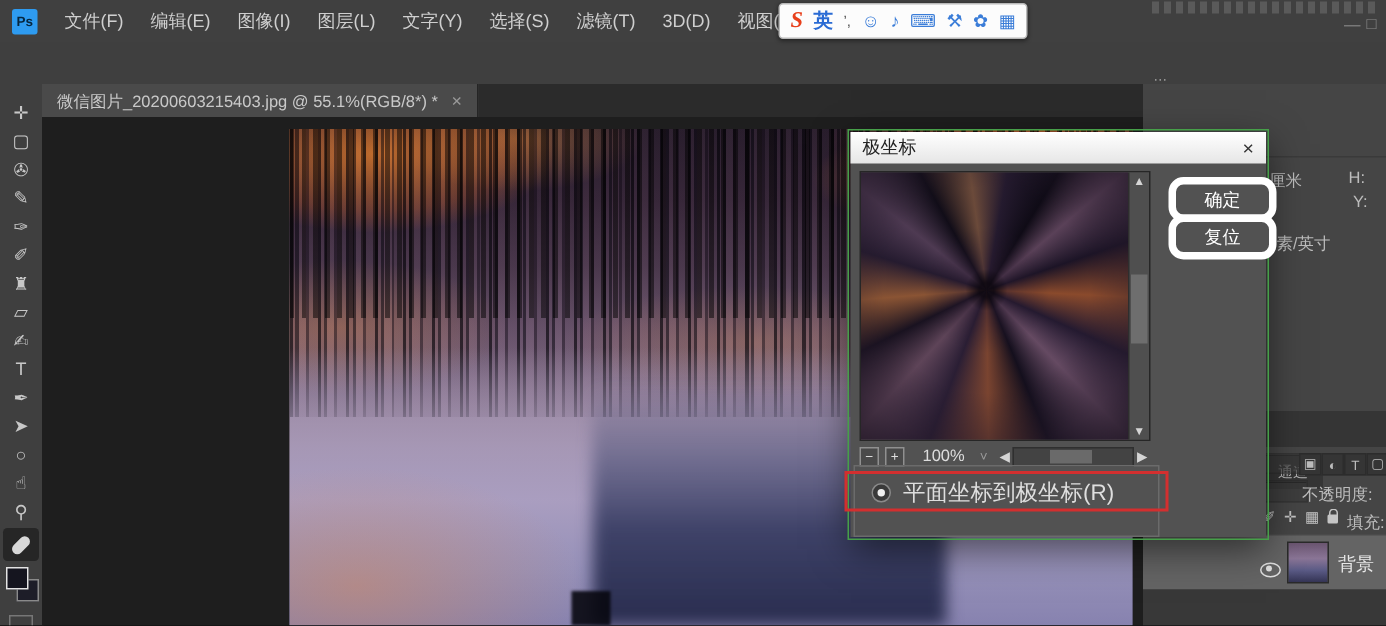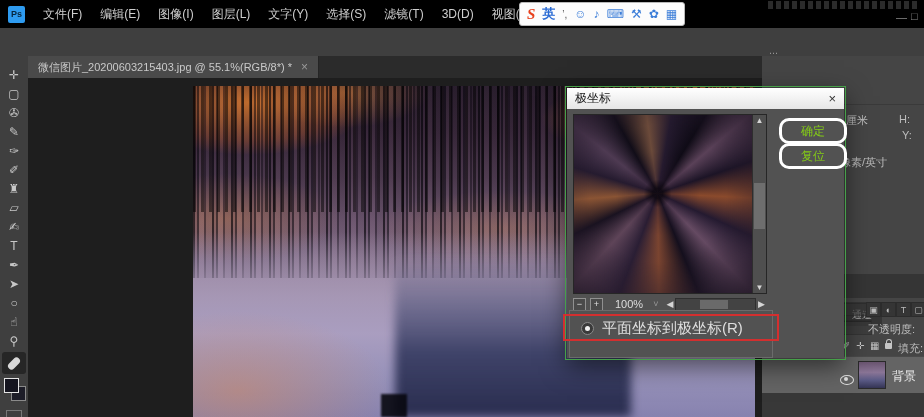--- a/index.html
+++ b/index.html
@@ -1,21 +1,21 @@
 <!DOCTYPE html>
 <html><head>
 <meta charset="utf-8">
 <style>
   html,body{margin:0;padding:0;background:#111;}
   #app{position:relative;width:924px;height:417px;overflow:hidden;
        font-family:"Liberation Sans","DejaVu Sans",sans-serif;
        background:#1e1e1e;-webkit-font-smoothing:antialiased;}
   .abs{position:absolute;}
   
-  .menubar{left:0;top:0;width:924px;height:28px;background:#000000;border-bottom:1px solid #232323;
+  .menubar{left:0;top:0;width:924px;height:28px;background:#404040;border-bottom:1px solid #232323;
            display:flex;align-items:center;gap:0;}
   .ps-logo{width:17px;height:17px;margin:0 9px 0 8px;border-radius:2px;background:#2e9bf0;
            color:#06263e;font-size:9px;font-weight:bold;display:flex;align-items:center;justify-content:center;}
   .menu-item{padding:0 9px;font-size:12px;color:#cfcfcf;line-height:28px;}
   .optionsbar{left:0;top:28px;width:924px;height:28px;background:#3f3f3f;border-bottom:1px solid #2a2a2a;}
   .dd{background:#333;border:1px solid #262626;box-shadow:inset 0 1px 0 rgba(0,0,0,.4);height:17px;
       display:flex;align-items:center;color:#ddd;font-size:11px;padding:0 4px;justify-content:space-between;}
   .caret{color:#9a9a9a;font-size:9px;}
   .ob-label{color:#c3c3c3;font-size:11px;}
   .ob-btn{height:17px;display:flex;align-items:center;justify-content:center;font-size:11px;color:#ddd;}
@@ -105,22 +105,22 @@
   .zbox{width:11px;height:11px;border:1px solid #909090;background:#4a4a4a;color:#e0e0e0;font-size:9px;
         line-height:10px;text-align:center;}
   .htrack{height:11px;background:#434343;border:1px solid #2f2f2f;position:relative;}
   .hthumb{position:absolute;top:1px;bottom:1px;left:30%;width:28px;background:#6a6a6a;}
   .harr{color:#d5d5d5;font-size:9px;}
   .radio{width:11px;height:11px;border-radius:50%;background:#3a3a3a;border:1px solid #8a8a8a;position:relative;}
   .radio.sel::after{content:"";position:absolute;left:2.5px;top:2.5px;width:5px;height:5px;background:#f0f0f0;border-radius:50%;}
   .rlabel{color:#dedede;font-size:15px;}
   .groupbox{position:absolute;left:2px;top:222px;width:202px;height:46px;border:1px solid #6b6b6b;}
   .red-annot{position:absolute;left:-4px;top:226px;width:212px;height:23px;border:2px solid #d32f2f;z-index:3;}
-  .btn{position:absolute;left:212px;width:62px;height:20px;border:3px solid #ffffff;border-radius:10px;
-       background:#525252;color:#84cc16;font-size:12px;display:flex;align-items:center;justify-content:center;}
+  .btn{position:absolute;left:212px;width:62px;height:20px;border:5px solid #ffffff;border-radius:10px;
+       background:#525252;color:#ffffff;font-size:12px;display:flex;align-items:center;justify-content:center;}
   
   .imebar{left:519px;top:2px;height:22px;background:#fcfcfc;border:1px solid #b9b9b9;border-radius:3px;
           box-shadow:0 1px 3px rgba(0,0,0,.45);display:flex;align-items:center;gap:7px;padding:0 7px;z-index:20;}
   .ime-logo{color:#e8401c;font-weight:bold;font-style:italic;font-size:15px;font-family:"Liberation Serif",serif;}
   .ime-mode{color:#2a6bd4;font-weight:bold;font-size:13px;}
   .ime-punct{color:#555;font-size:10px;}
   .ime-ic{color:#3b7dd8;font-size:12px;}
   .watermark{left:768px;top:1px;width:152px;height:8px;opacity:.45;filter:blur(.4px);
     background:repeating-linear-gradient(90deg, rgba(160,160,160,.6) 0 5px, rgba(90,90,90,0) 5px 8px);}
   .winctl{color:#8a8a8a;font-size:11px;}

